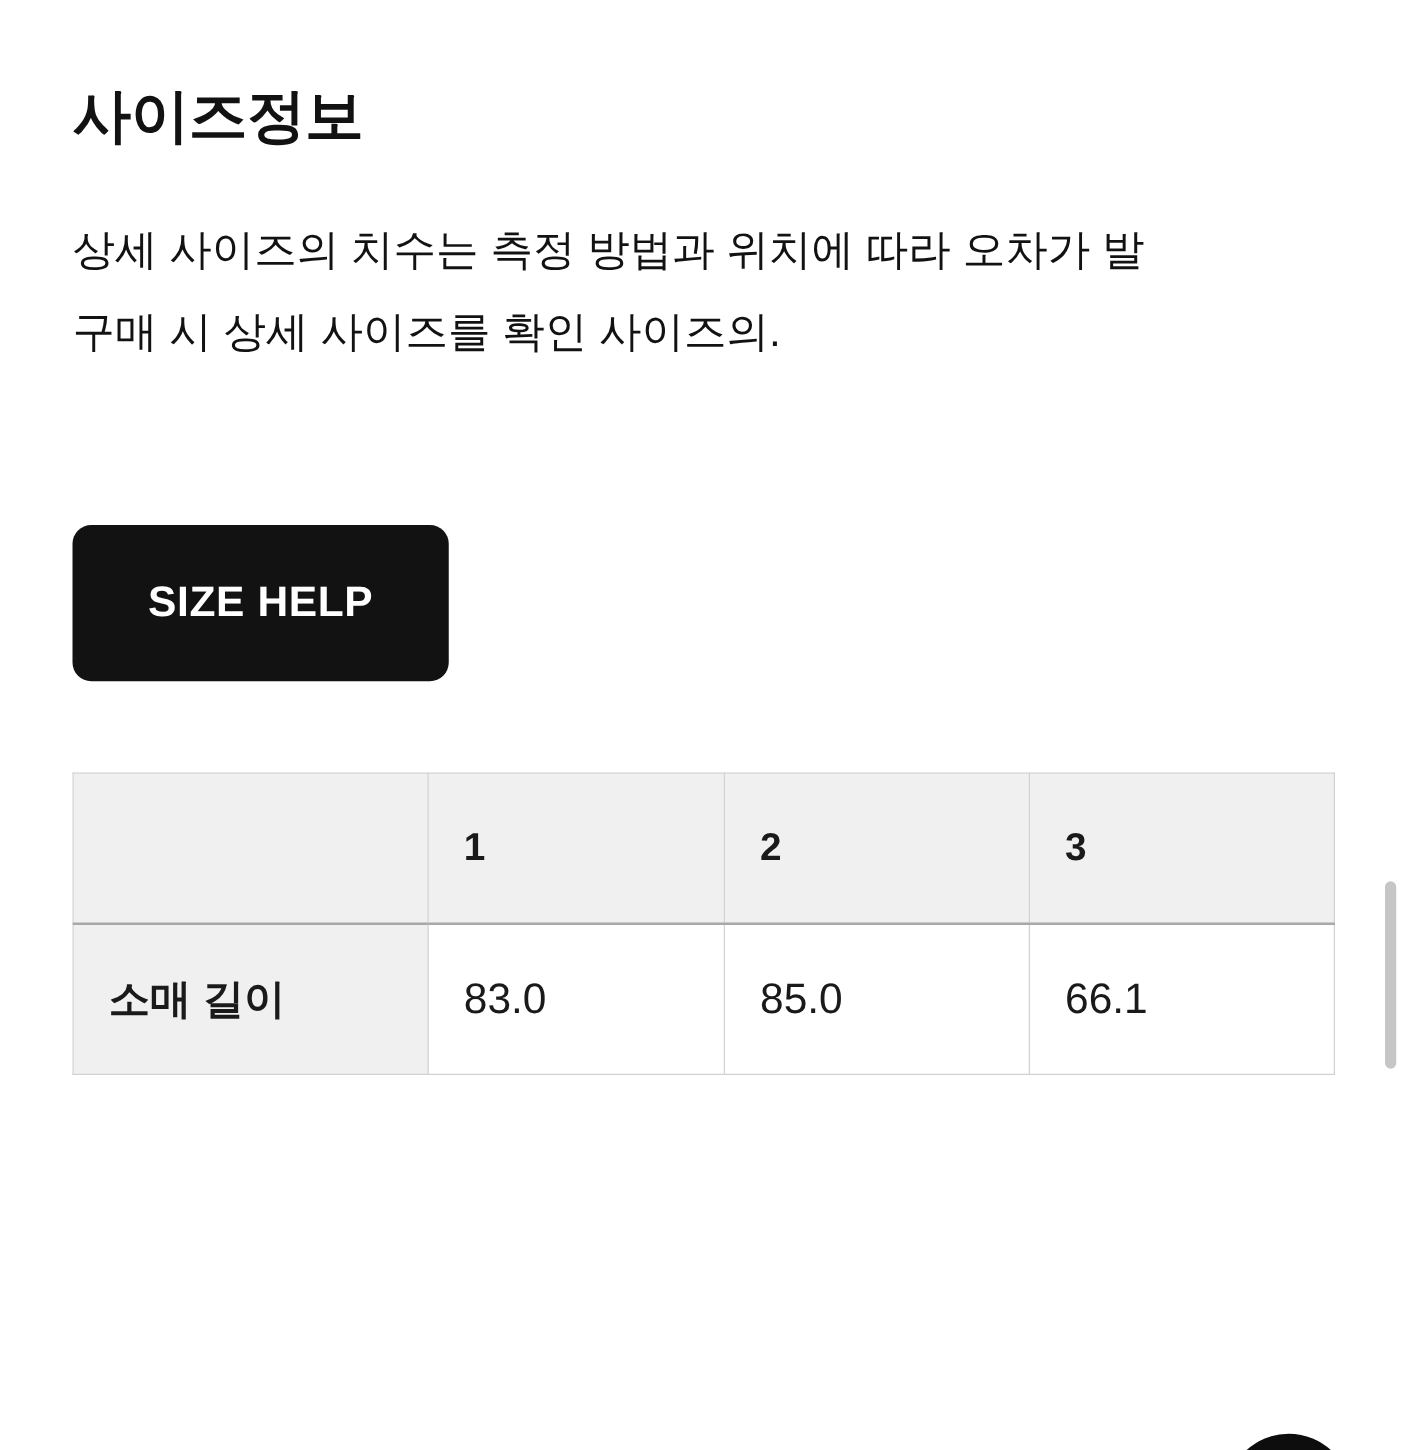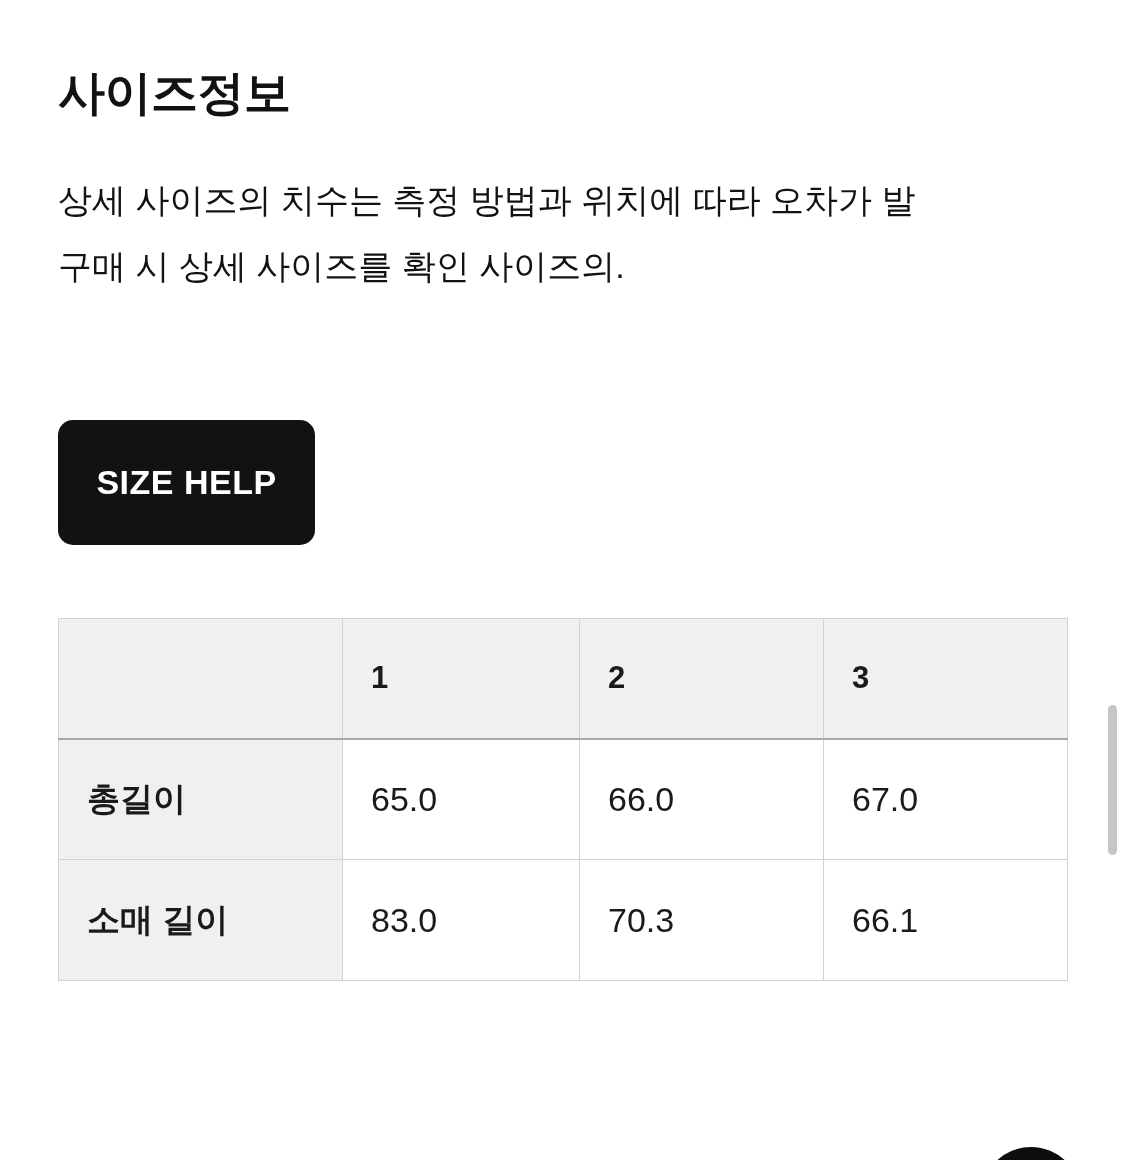--- a/index.html
+++ b/index.html
@@ -34,21 +34,21 @@
     font-weight:400;
     color:var(--ink);
   }
   .description .line{
     line-height:66px;
     white-space:nowrap;
   }
   .size-help-btn{
     position:absolute;
     left:58px; top:420px;
-    width:257px; height:125px;
+    width:301px; height:125px;
     background:var(--ink);
     border:none;
     border-radius:15px;
     color:#ffffff;
     font-size:34px;
     font-weight:700;
     letter-spacing:0.5px;
     display:flex;
     align-items:center;
     justify-content:center;
@@ -129,29 +129,23 @@
   <thead>
     <tr>
       <th></th>
       <th>1</th>
       <th>2</th>
       <th>3</th>
     </tr>
   </thead>
   <tbody>
     <tr>
-      <th>총길이</th>
-      <td>65.0</td>
-      <td>66.0</td>
-      <td>67.0</td>
-    </tr>
-    <tr>
       <th>소매 길이</th>
       <td>83.0</td>
-      <td>70.3</td>
+      <td>85.0</td>
       <td>66.1</td>
     </tr>
   </tbody>
 </table>
 
 <div class="scrollbar-thumb"></div>
 
 <button class="fab" aria-label=""></button>
 
 </body></html>

